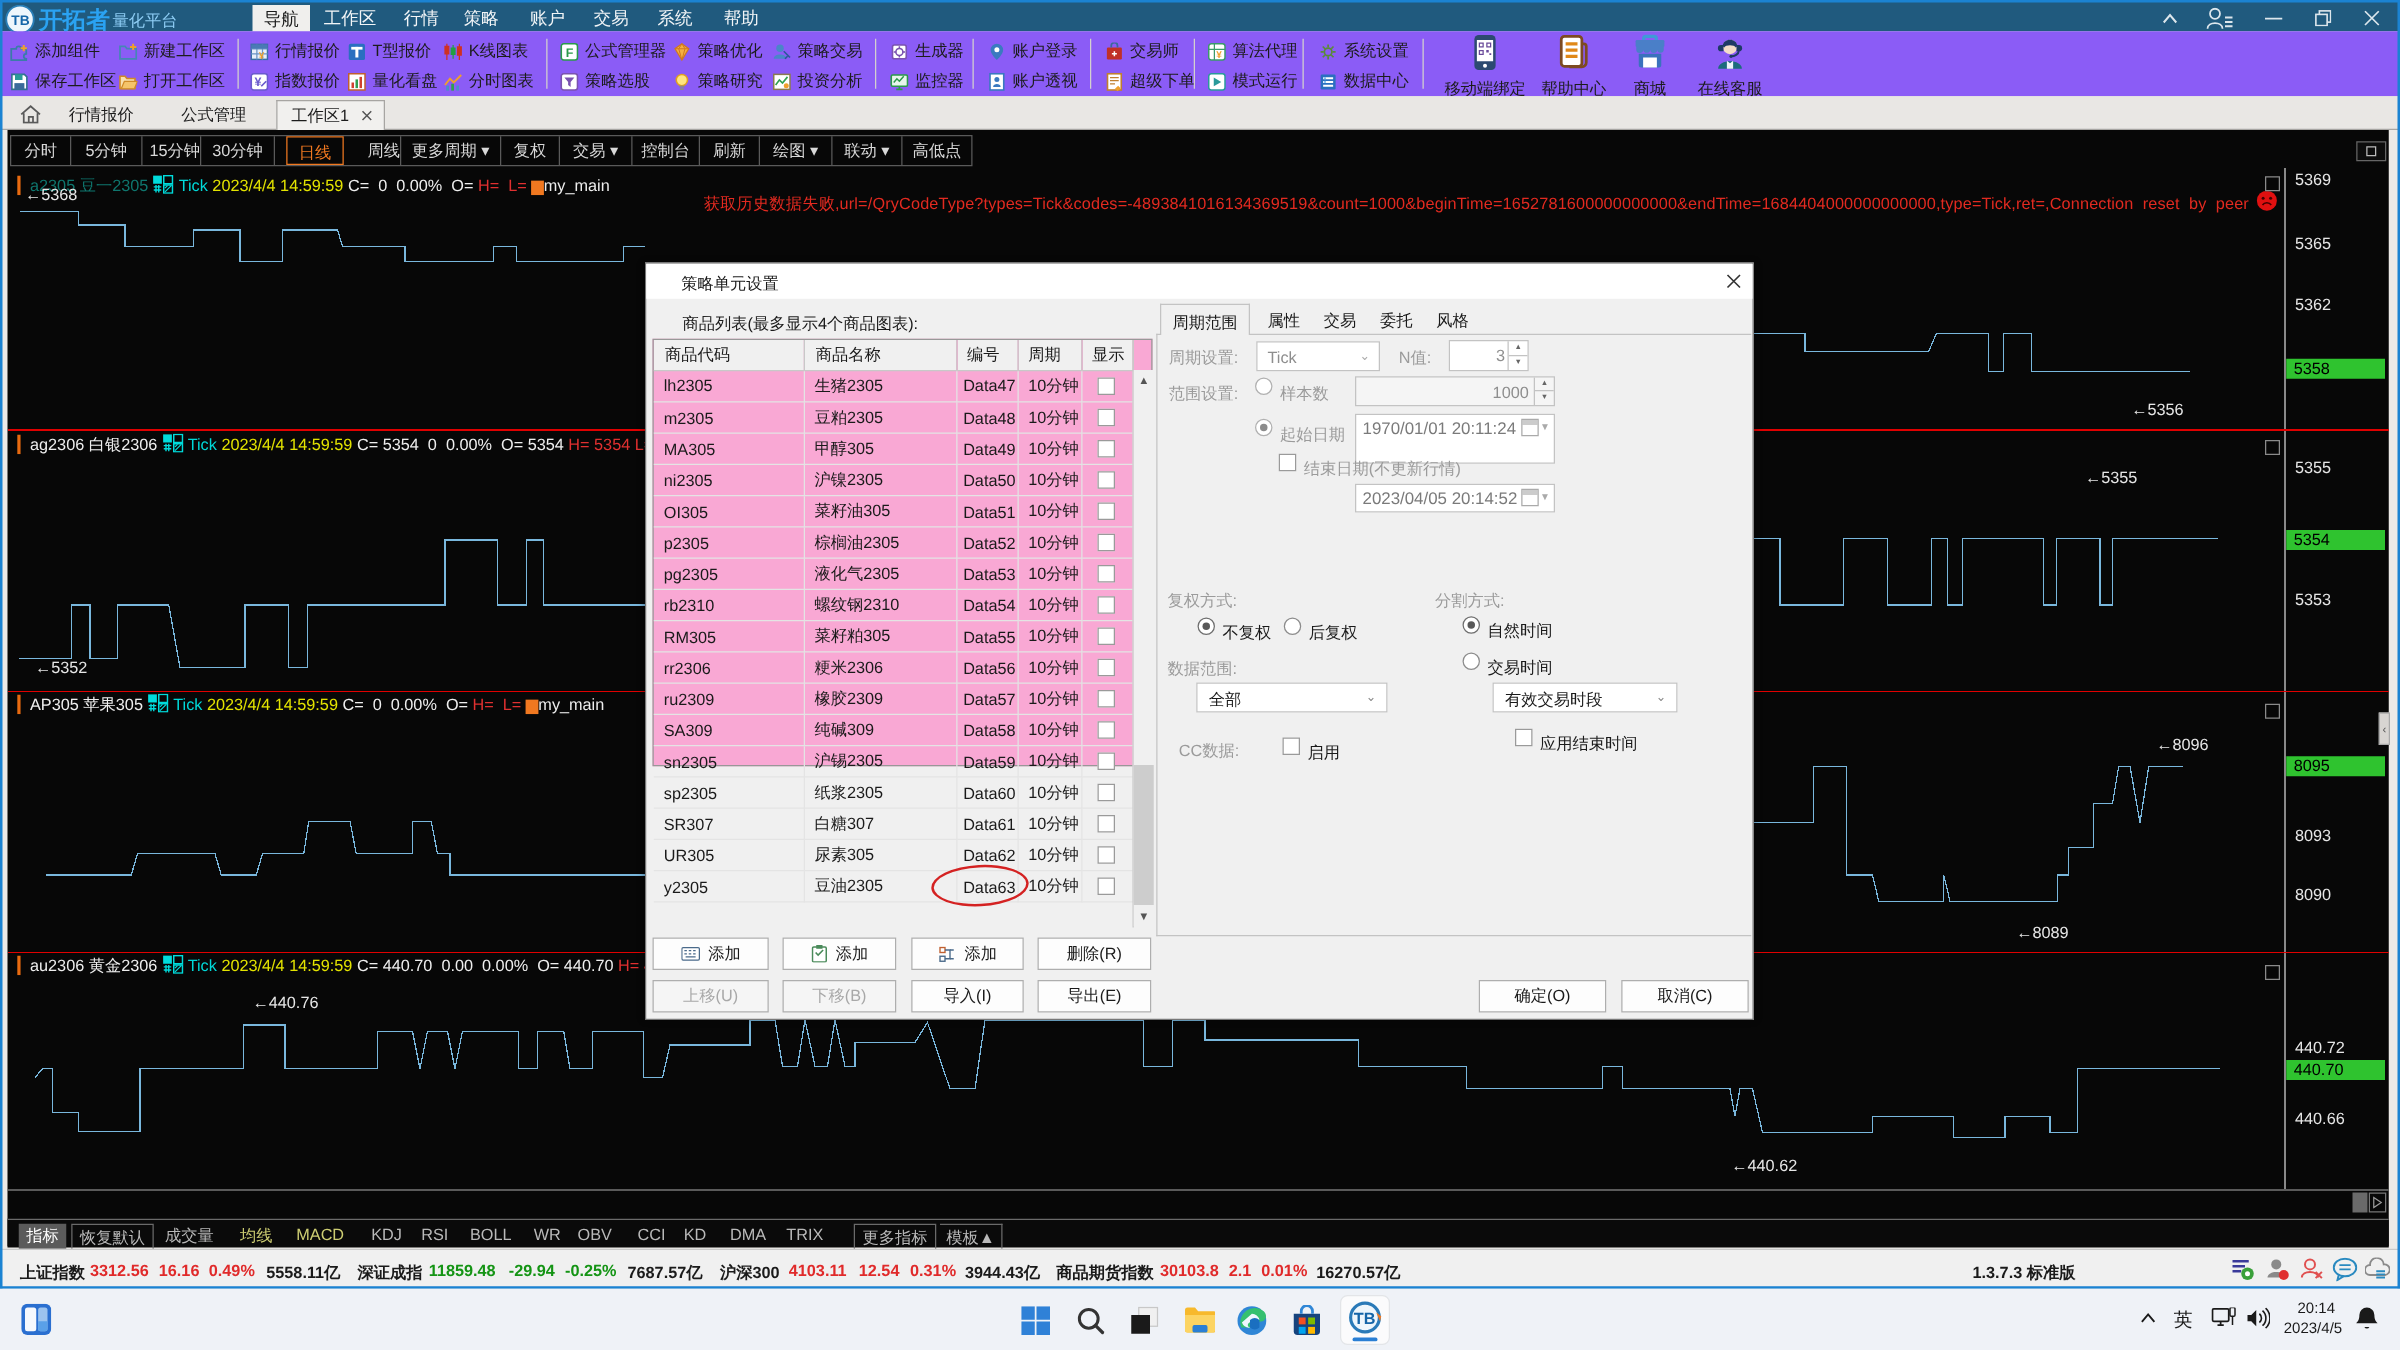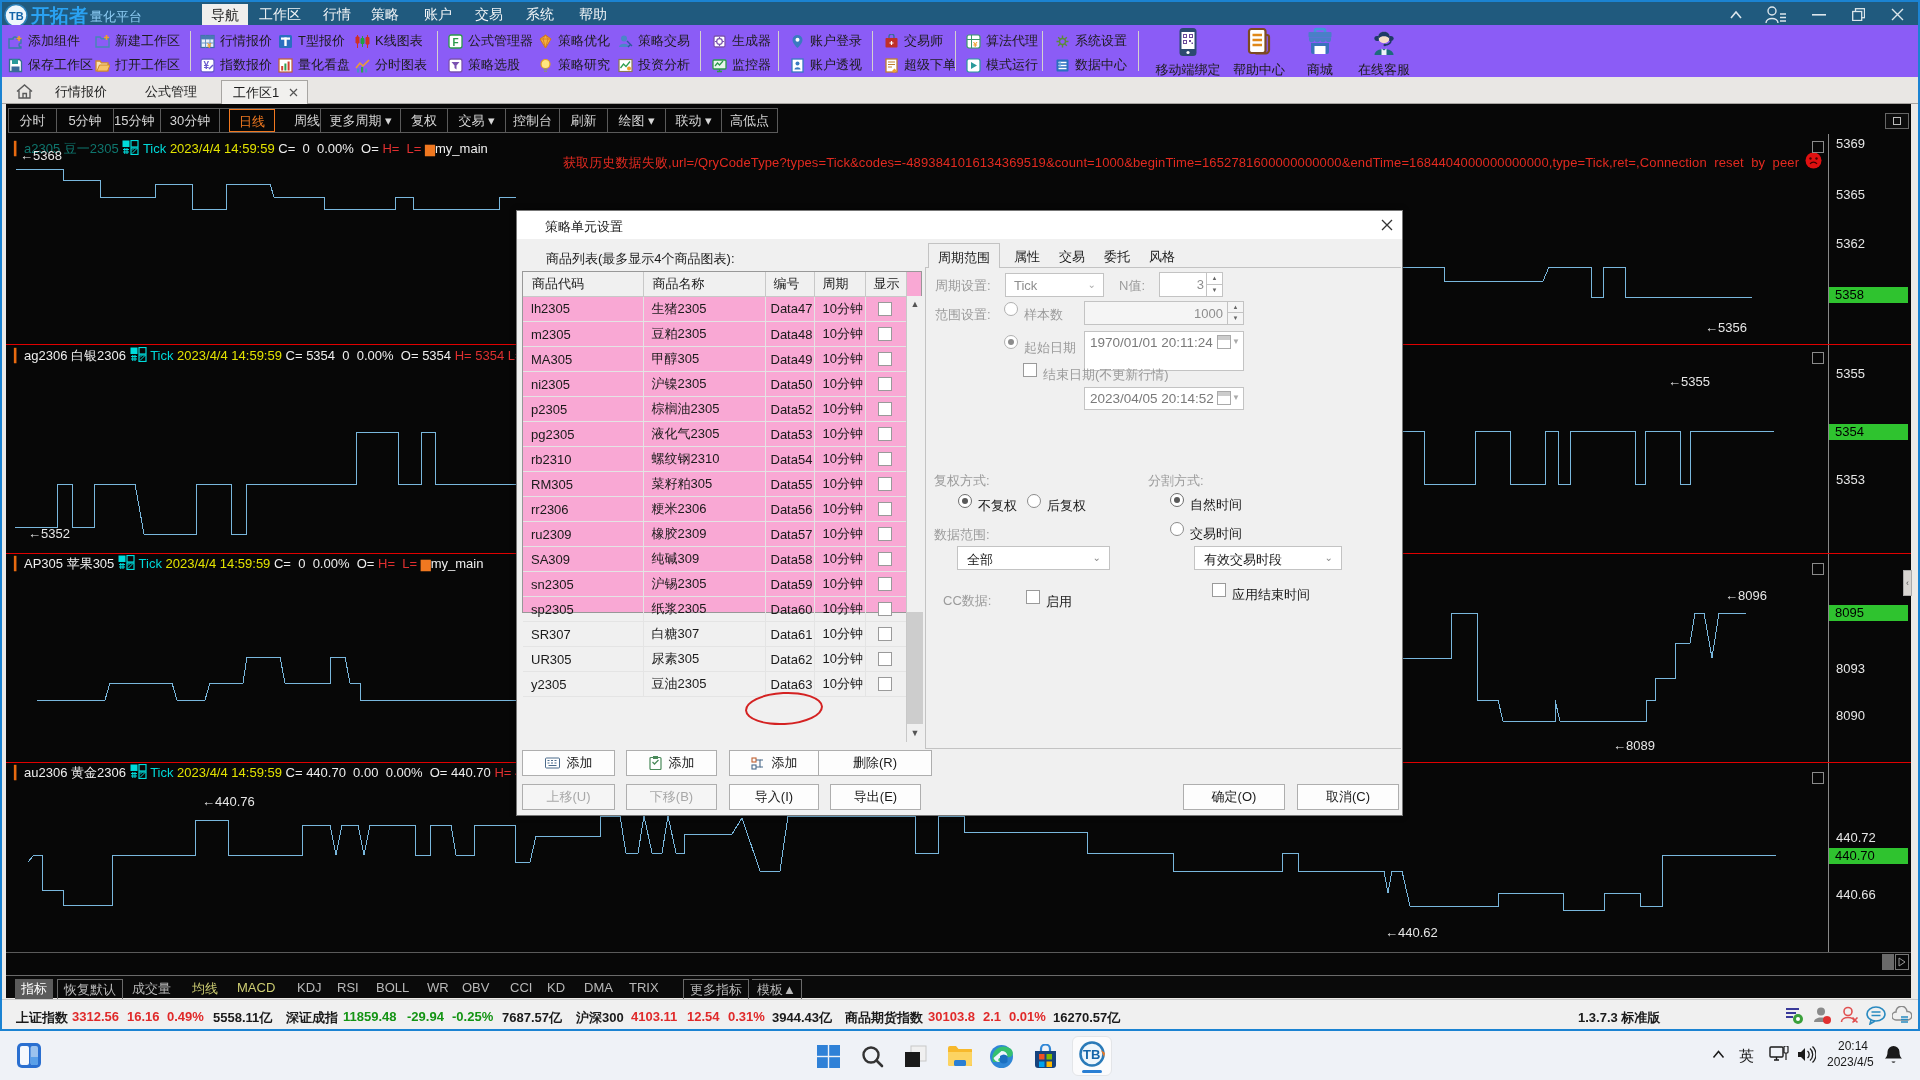--- a/index.html
+++ b/index.html
@@ -376,21 +376,21 @@
     <div id="activetab"></div>
     <span class="tabtxt" style="left:233px;top:7px">工作区1</span>
     <svg class="abs" style="left:289px;top:11px" width="9" height="9" viewBox="0 0 9 9">
         <path d="M1 1 L8 8 M8 1 L1 8" stroke="#555" stroke-width="1.2"></path>
       </svg>
   </div>
   <div id="chart">
     <div id="ctoolbar">
       <div class="cbtn" style="width:48px;text-align:center;padding:0">分时</div>
       <div class="cbtn" style="width:57px;text-align:center;padding:0">5分钟</div>
-      <div class="cbtn" style="width:47px;text-align:left;padding:0">15分钟</div>
+      <div class="cbtn" style="width:47px;text-align:right;padding:0">15分钟</div>
       <div class="cbtn" style="width:59px;text-align:center;padding:0">30分钟</div>
       <div class="cbtn active" style="width:46px;text-align:center;padding:0;margin-left:9px">日线</div>
       <div class="cbtn" style="width:46px;text-align:right;padding:0">周线</div>
       <div class="cbtn" style="width:80px;text-align:center;padding:0">更多周期 ▾</div>
       <div class="cbtn" style="width:47px;text-align:center;padding:0">复权</div>
       <div class="cbtn" style="width:58px;text-align:center;padding:0">交易 ▾</div>
       <div class="cbtn" style="width:54px;text-align:center;padding:0">控制台</div>
       <div class="cbtn" style="width:48px;text-align:center;padding:0">刷新</div>
       <div class="cbtn" style="width:58px;text-align:center;padding:0">绘图 ▾</div>
       <div class="cbtn" style="width:56px;text-align:center;padding:0">联动 ▾</div>
@@ -683,20 +683,29 @@
         <tr class="dr">
               <td>ni2305</td>
               <td>沪镍2305</td>
               <td style="padding-left:5px">Data50</td>
               <td>10分钟</td>
               <td>
                 <div class="chk" style="position:relative;left:4px;top:0"></div>
               </td>
             </tr>
         <tr class="dr">
+              <td>OI305</td>
+              <td>菜籽油305</td>
+              <td style="padding-left:5px">Data51</td>
+              <td>10分钟</td>
+              <td>
+                <div class="chk" style="position:relative;left:4px;top:0"></div>
+              </td>
+            </tr>
+        <tr class="dr">
               <td>p2305</td>
               <td>棕榈油2305</td>
               <td style="padding-left:5px">Data52</td>
               <td>10分钟</td>
               <td>
                 <div class="chk" style="position:relative;left:4px;top:0"></div>
               </td>
             </tr>
         <tr class="dr">
               <td>pg2305</td>
@@ -823,21 +832,21 @@
       </div>
     <div class="dbtn" style="left:212px;top:539px;width:90px">
         <svg width="14" height="13" viewBox="0 0 14 13">
           <rect x="1" y="1" width="4" height="4" fill="none" stroke="#c06030" stroke-width="1.1"></rect>
           <rect x="1" y="8" width="4" height="4" fill="none" stroke="#4a6a8a" stroke-width="1.1"></rect>
           <path d="M5 3 h4 v7 h-4 M9 10 h-1" fill="none" stroke="#4a6a8a" stroke-width="1.1"></path>
           <path d="M9 3 h3 M9 10 h3" stroke="#4a6a8a" stroke-width="1.1"></path>
         </svg>
         <span>添加</span>
       </div>
-    <div class="dbtn" style="left:301px;top:539px;width:114px">
+    <div class="dbtn" style="left:313px;top:539px;width:91px">
         <span>删除(R)</span>
       </div>
     <div class="dbtn dis" style="left:5px;top:573px;width:93px">
         <span>上移(U)</span>
       </div>
     <div class="dbtn dis" style="left:109px;top:573px;width:91px">
         <span>下移(B)</span>
       </div>
     <div class="dbtn" style="left:212px;top:573px;width:90px">
         <span>导入(I)</span>

